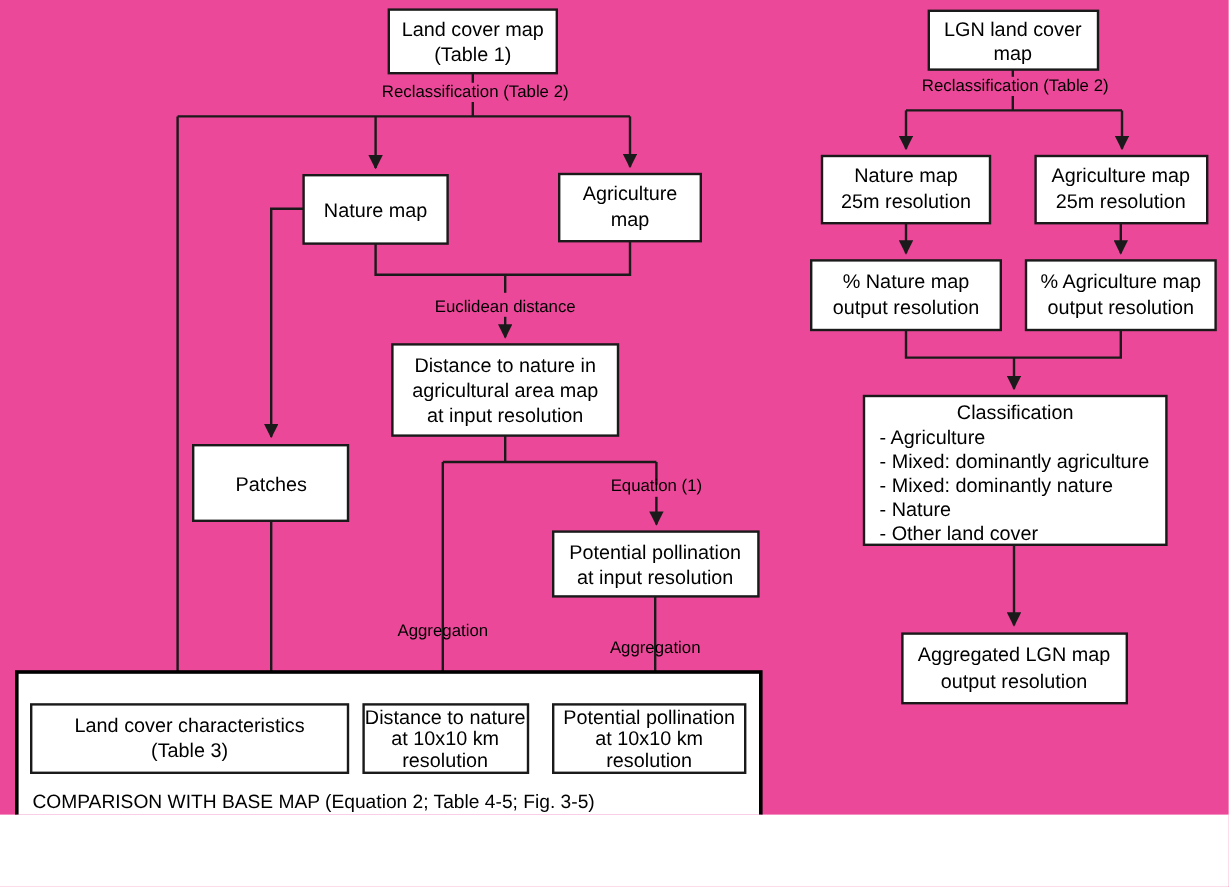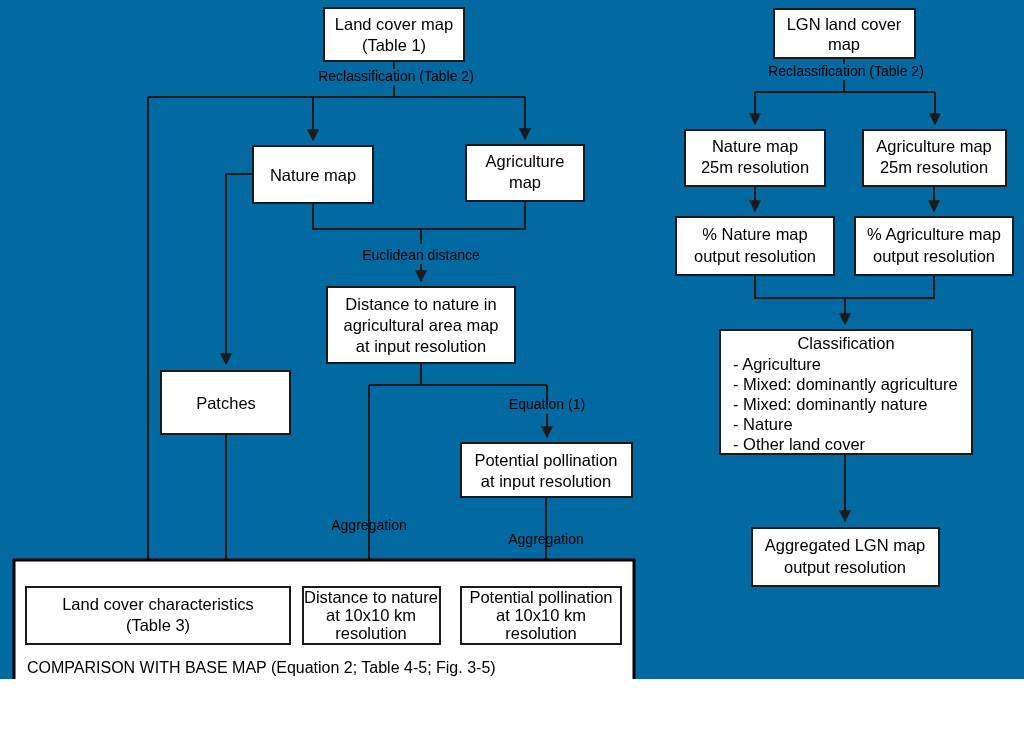--- a/index.html
+++ b/index.html
@@ -4,21 +4,21 @@
 <style>
   html, body {
     margin: 0;
     padding: 0;
     background: #ffffff;
   }
   #page {
     position: relative;
     width: 1024px;
     height: 679px;
-    background: #0369a1;
+    background: #ec4899;
     font-family: "Liberation Sans", sans-serif;
     overflow: hidden;
   }
   svg.diagram {
     position: absolute;
     top: 0;
     left: 0;
     width: 1024px;
     height: 739px;
   }

